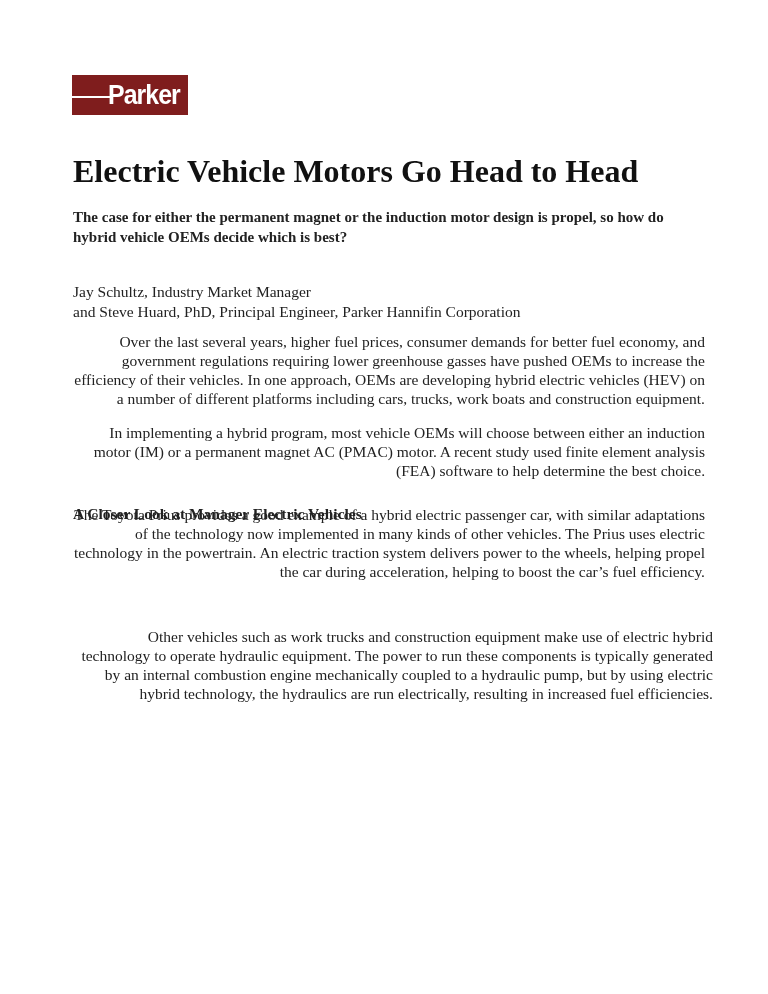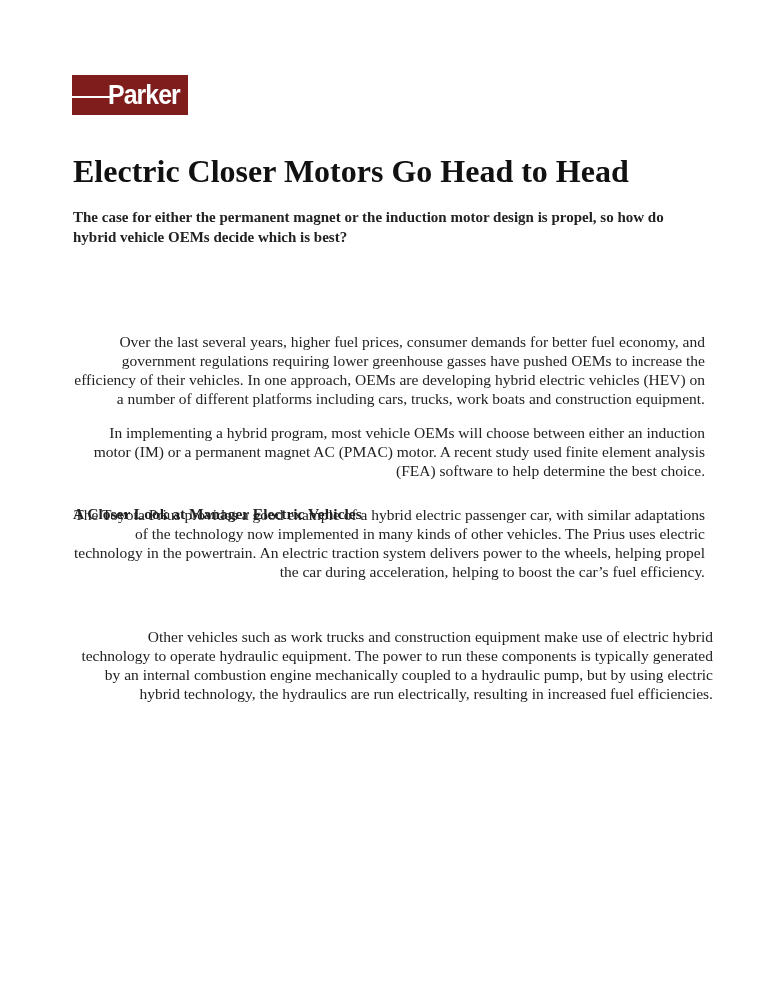--- a/index.html
+++ b/index.html
@@ -103,25 +103,27 @@
     .p4 { top: 627px; margin-left: 8px; }
   </style>
 </head>
 <body>
 
 <div class="logo">
   <div class="logo-line"></div>
   <div class="logo-text">Parker</div>
 </div>
 
-<h1 class="title">Electric Closer Motors Go Head to Head</h1>
+<h1 class="title">Electric Vehicle Motors Go Head to Head</h1>
 
 <p class="subtitle">The case for either the permanent magnet or the induction motor design is propel, so how do hybrid vehicle OEMs decide which is best?</p>
 
 <div class="authors">
+  <div>Jay Schultz, Industry Market Manager</div>
+  <div>and Steve Huard, PhD, Principal Engineer, Parker Hannifin Corporation</div>
 </div>
 
 <p class="para p1">Over the last several years, higher fuel prices, consumer demands for better fuel economy, and government regulations requiring lower greenhouse gasses have pushed OEMs to increase the efficiency of their vehicles. In one approach, OEMs are developing hybrid electric vehicles (HEV) on a number of different platforms including cars, trucks, work boats and construction equipment.</p>
 
 <p class="para p2">In implementing a hybrid program, most vehicle OEMs will choose between either an induction motor (IM) or a permanent magnet AC (PMAC) motor. A recent study used finite element analysis (FEA) software to help determine the best choice.</p>
 
 <h2 class="section-heading">A Closer Look at Manager Electric Vehicles</h2>
 
 <p class="para p3">The Toyota Prius provides a good example of a hybrid electric passenger car, with similar adaptations of the technology now implemented in many kinds of other vehicles. The Prius uses electric technology in the powertrain. An electric traction system delivers power to the wheels, helping propel the car during acceleration, helping to boost the car’s fuel efficiency.</p>
 

